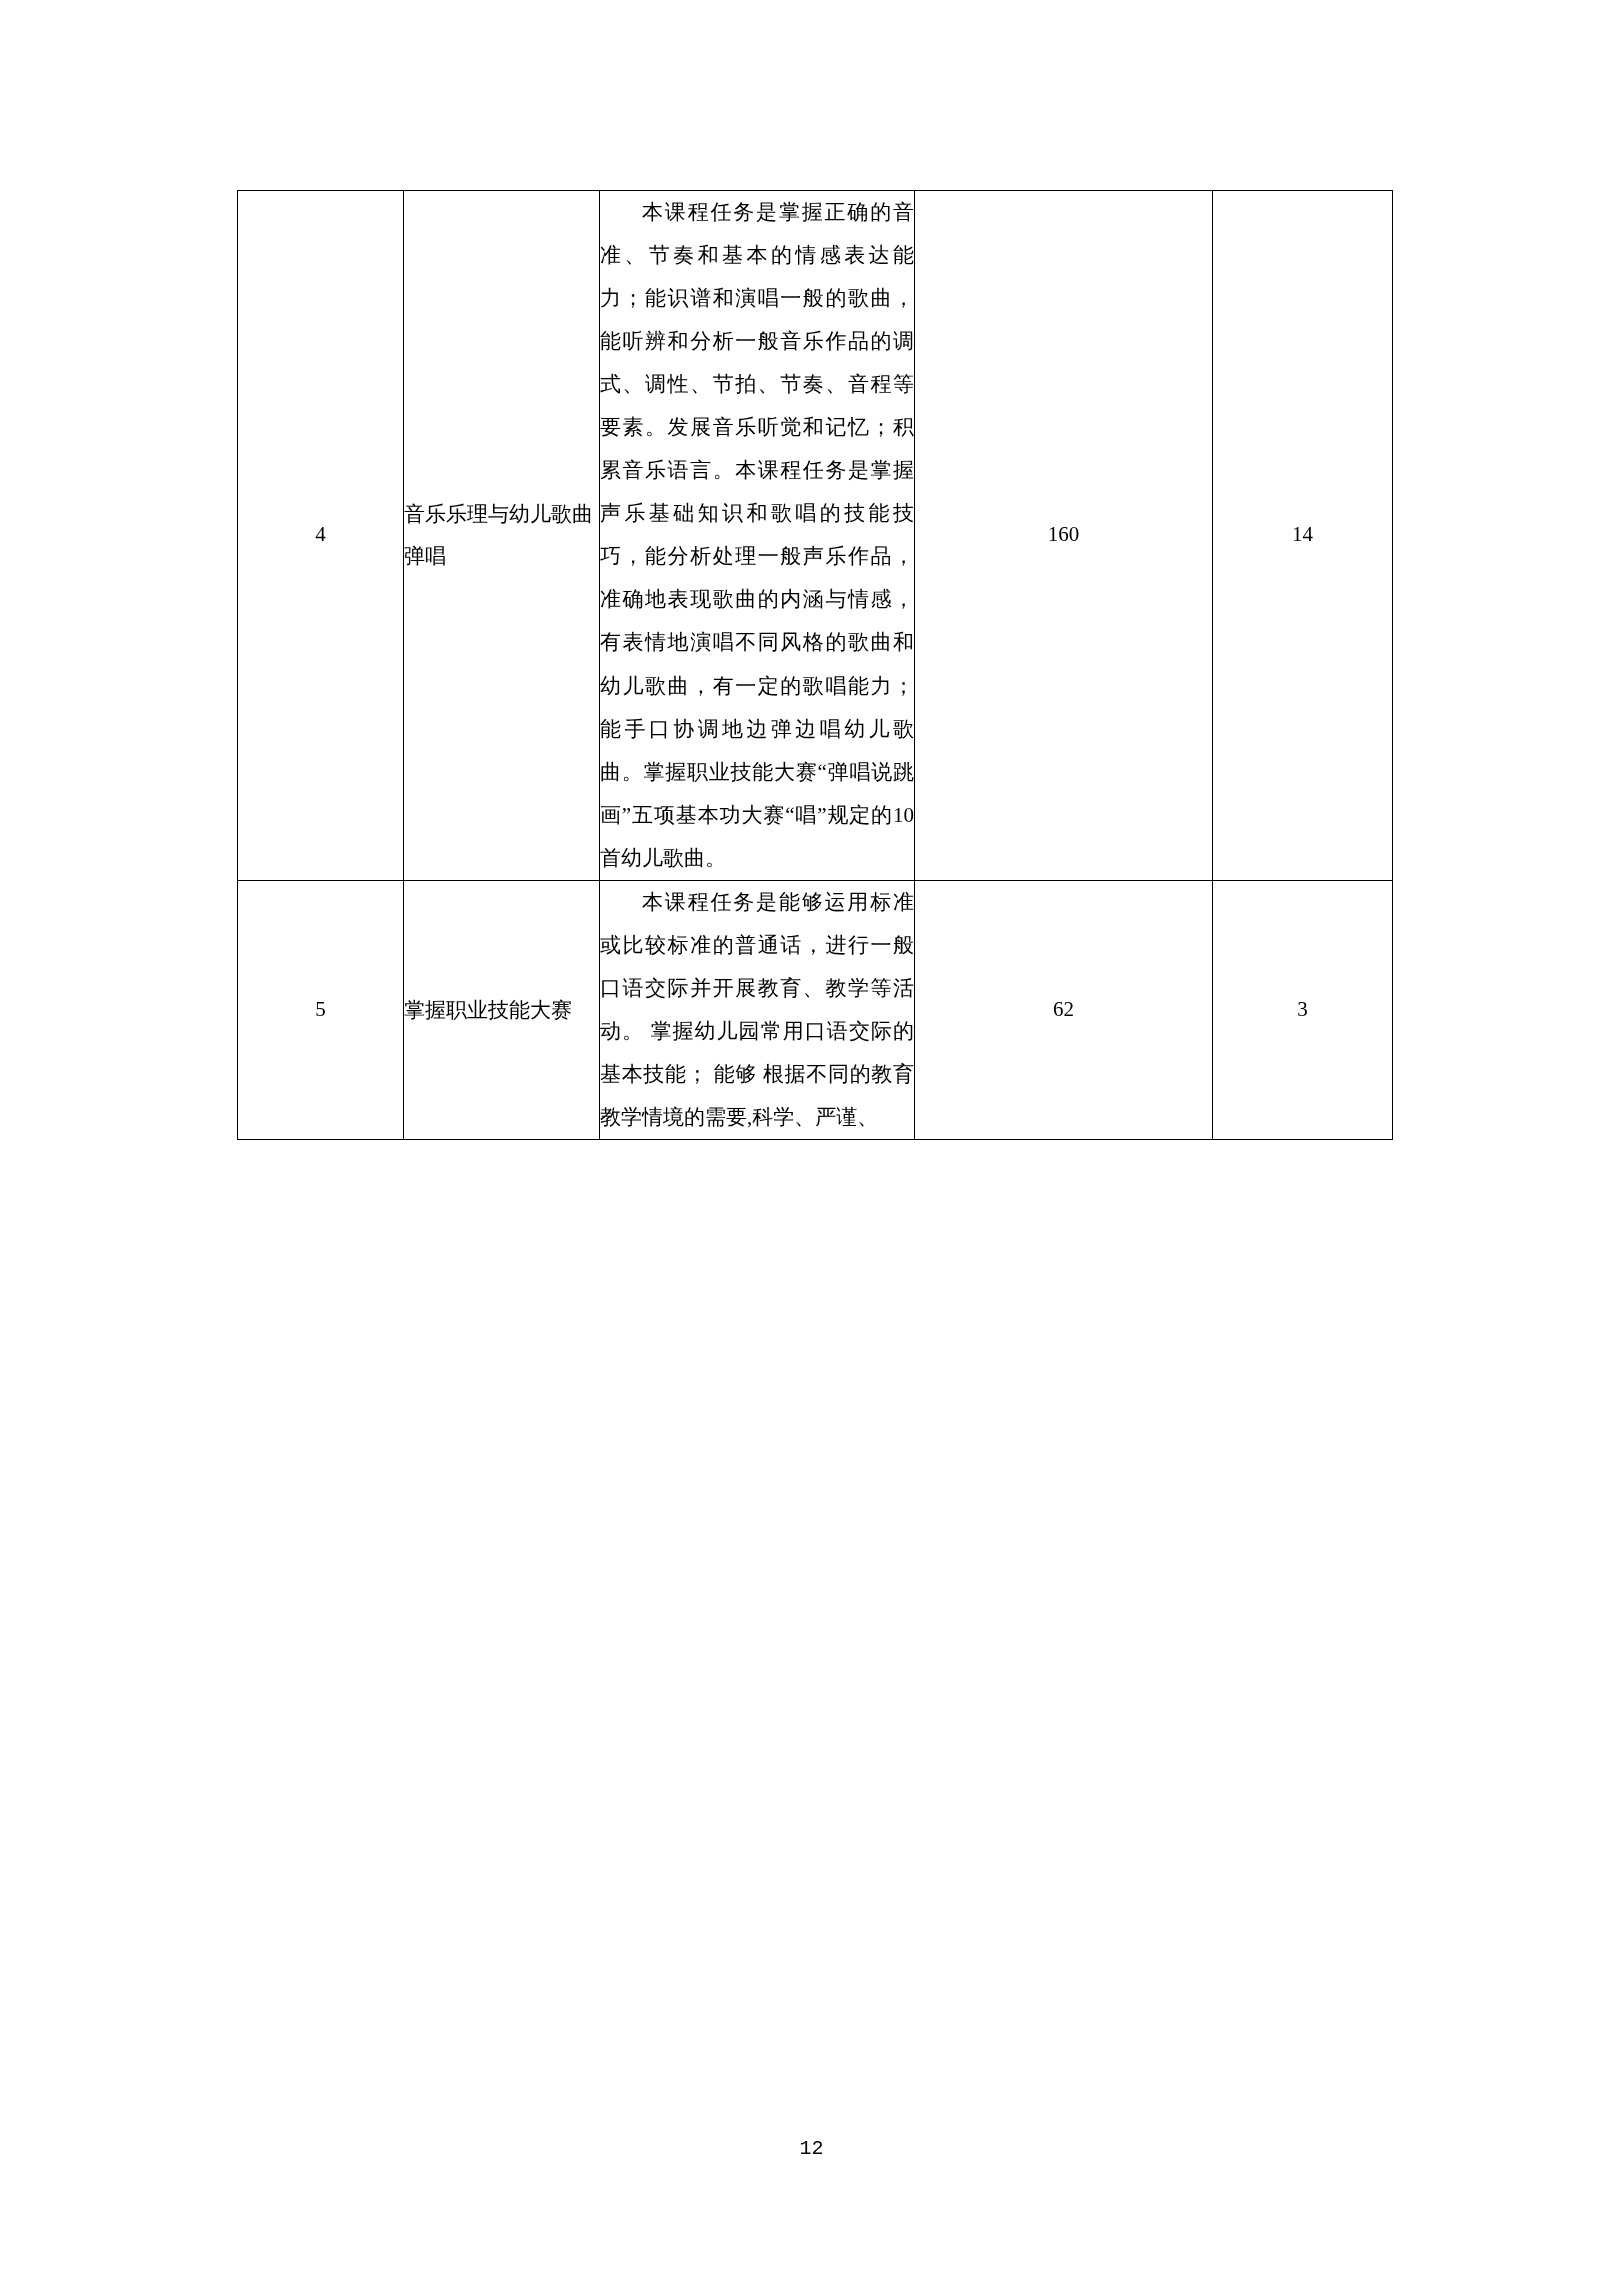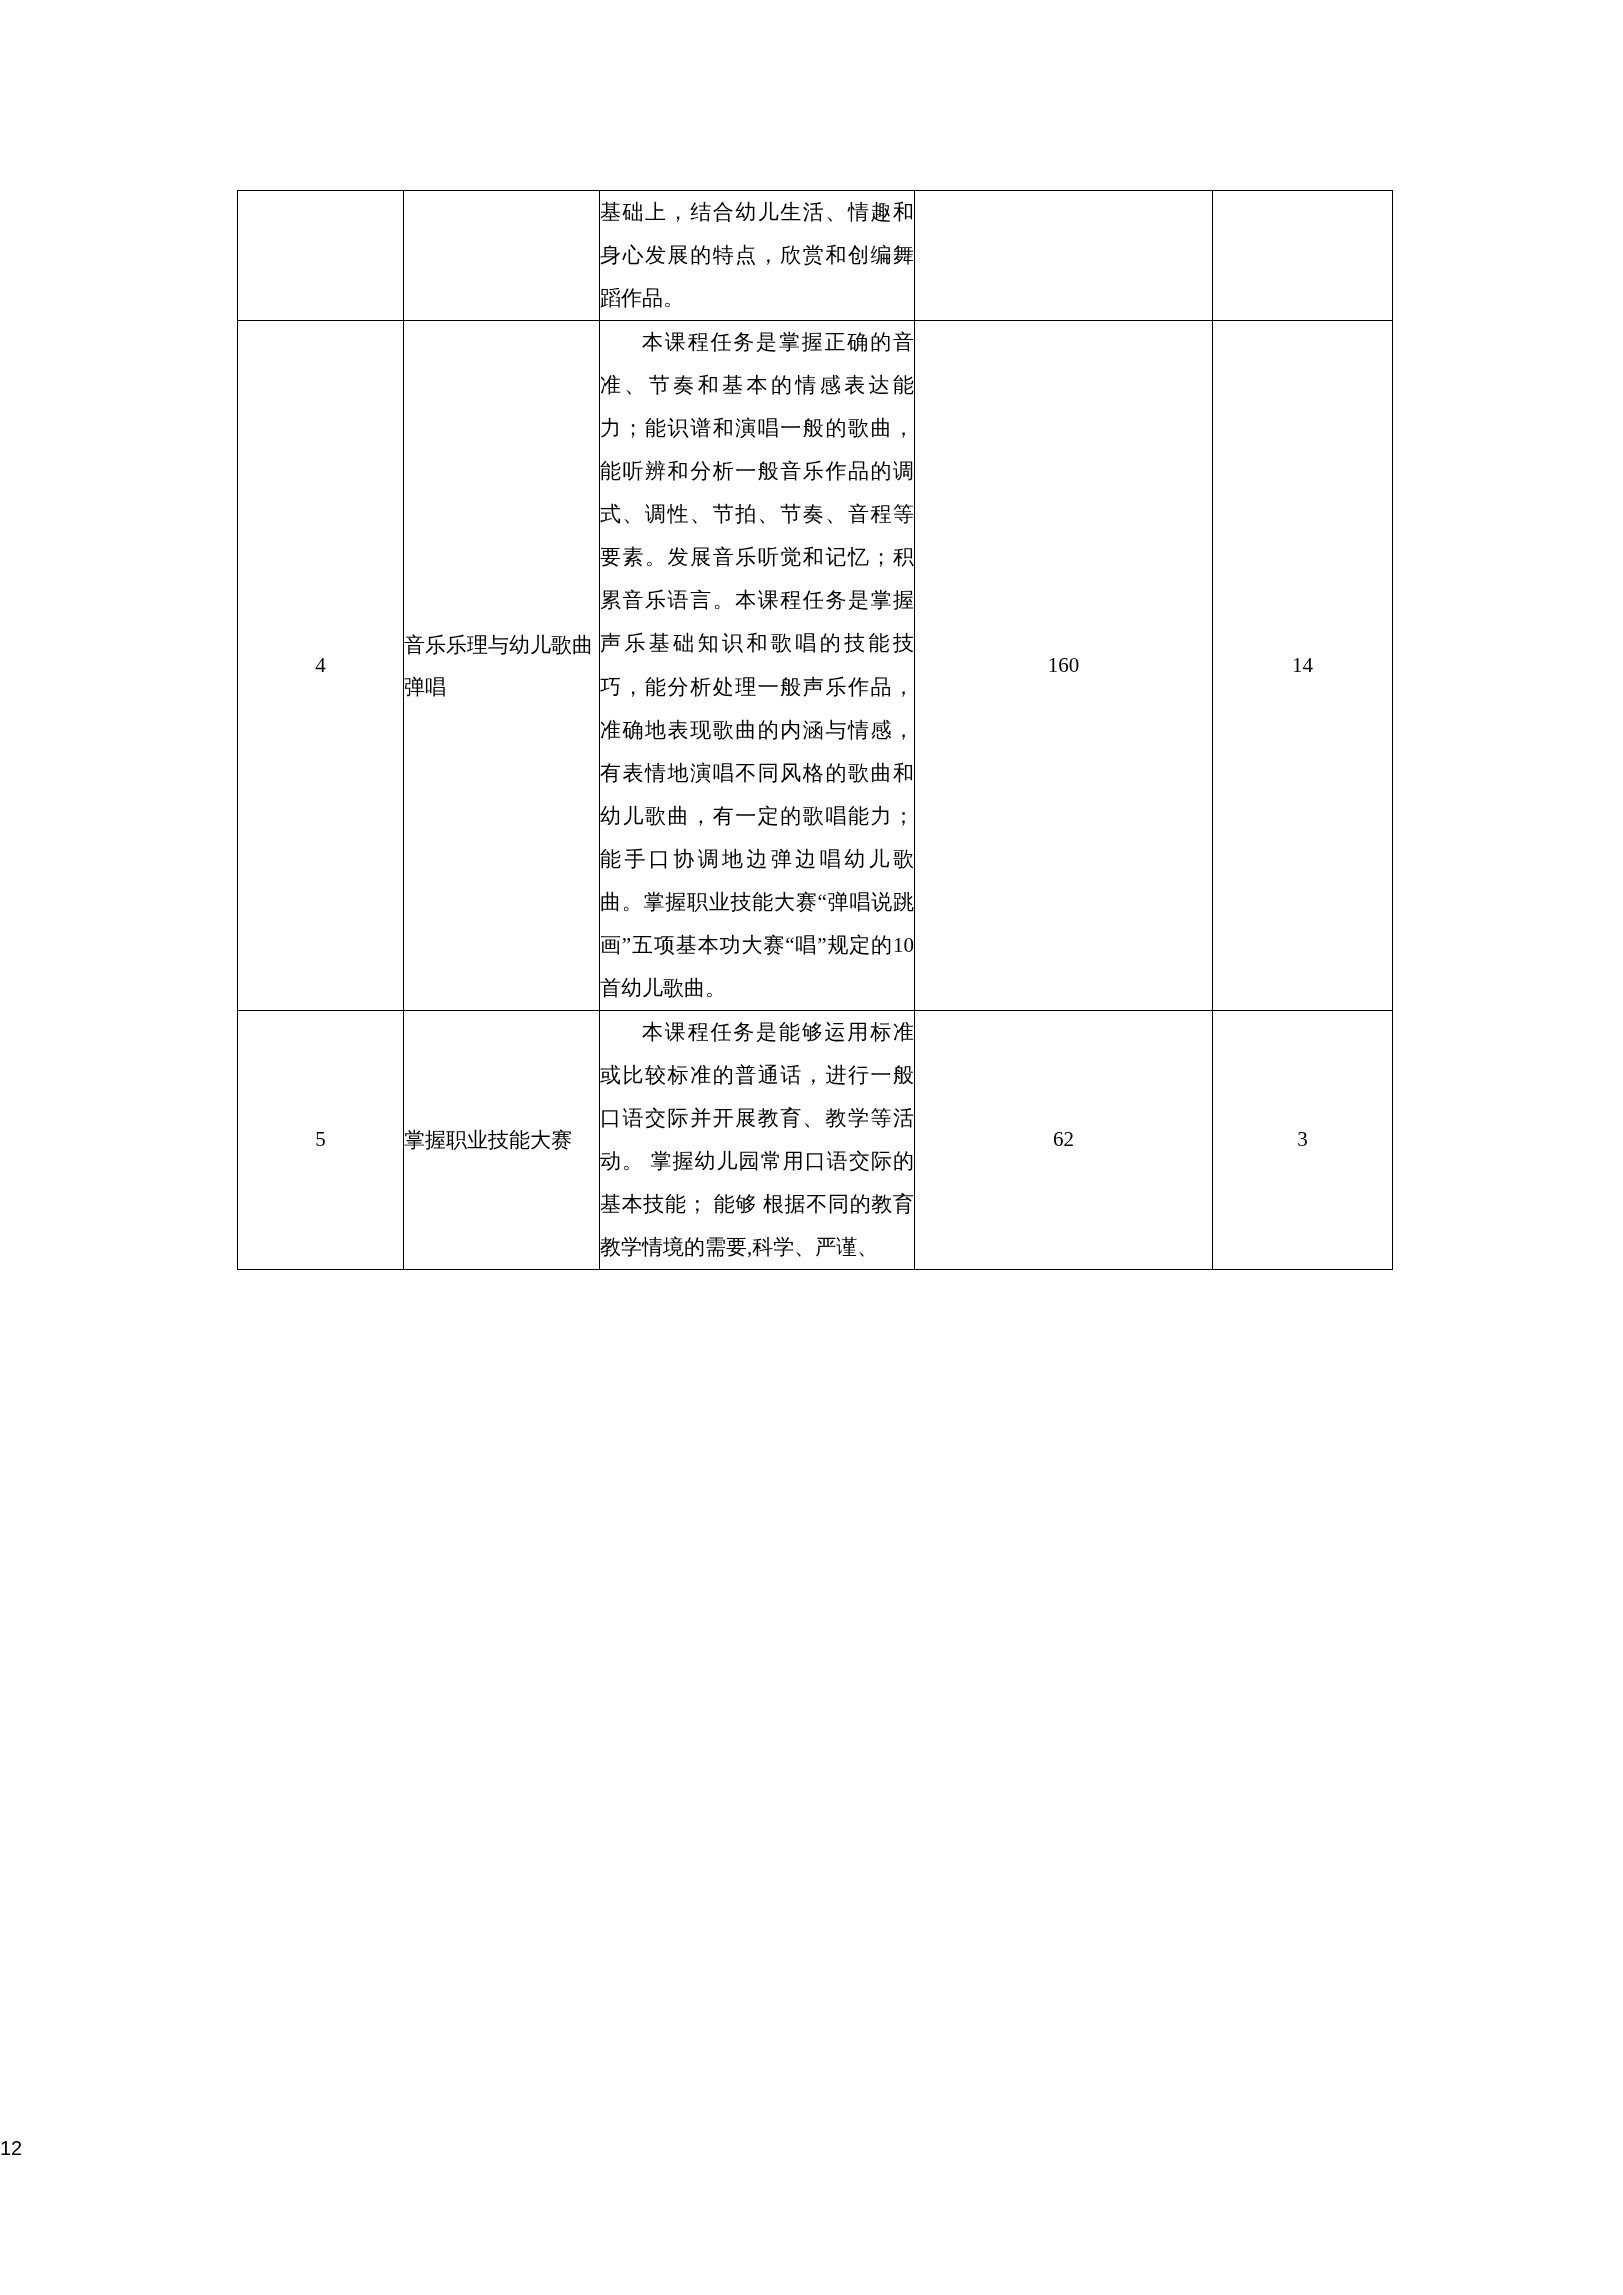--- a/index.html
+++ b/index.html
@@ -59,45 +59,39 @@
     text-indent: 0;
   }
   .num {
     font-family: "Liberation Serif", "DejaVu Serif", serif;
   }
   .page-number {
     position: absolute;
     left: 0;
     right: 0;
     bottom: 135px;
+    text-align: center;
     font-size: 20px;
-    font-family: Liberation Sans, sans-serif;
+    font-family: Liberation Mono, monospace;
   }
 </style>
 </head>
 <body>
 
 <div class="page">
 
   <table class="doc-table">
     <colgroup>
       <col class="col-no">
       <col class="col-name">
       <col class="col-desc">
       <col class="col-hours">
       <col class="col-credit">
     </colgroup>
     <tbody>
-      <tr>
-        <td class="cell-center"></td>
-        <td class="cell-name"></td>
-        <td class="cell-desc no-indent">基础上，结合幼儿生活、情趣和身心发展的特点，欣赏和创编舞蹈作品。</td>
-        <td class="cell-center"></td>
-        <td class="cell-center"></td>
-      </tr>
       <tr>
         <td class="cell-center num">4</td>
         <td class="cell-name">音乐乐理与幼儿歌曲弹唱</td>
         <td class="cell-desc">本课程任务是掌握正确的音准、节奏和基本的情感表达能力；能识谱和演唱一般的歌曲，能听辨和分析一般音乐作品的调式、调性、节拍、节奏、音程等要素。发展音乐听觉和记忆；积累音乐语言。本课程任务是掌握声乐基础知识和歌唱的技能技巧，能分析处理一般声乐作品，准确地表现歌曲的内涵与情感，有表情地演唱不同风格的歌曲和幼儿歌曲，有一定的歌唱能力；能手口协调地边弹边唱幼儿歌曲。掌握职业技能大赛“弹唱说跳画”五项基本功大赛“唱”规定的10首幼儿歌曲。</td>
         <td class="cell-center num">160</td>
         <td class="cell-center num">14</td>
       </tr>
       <tr>
         <td class="cell-center num">5</td>
         <td class="cell-name">掌握职业技能大赛</td>

